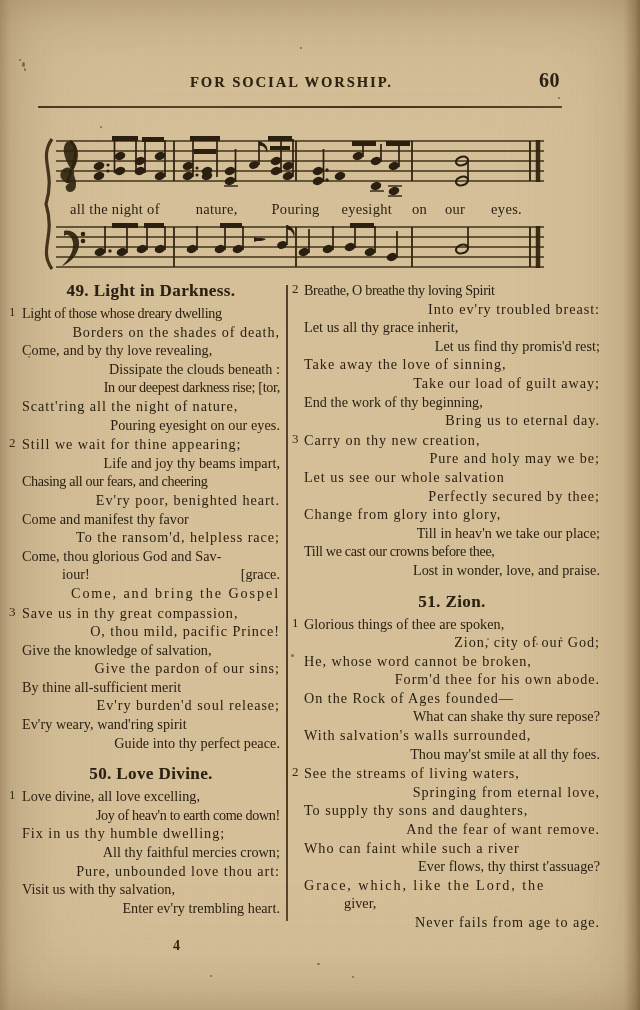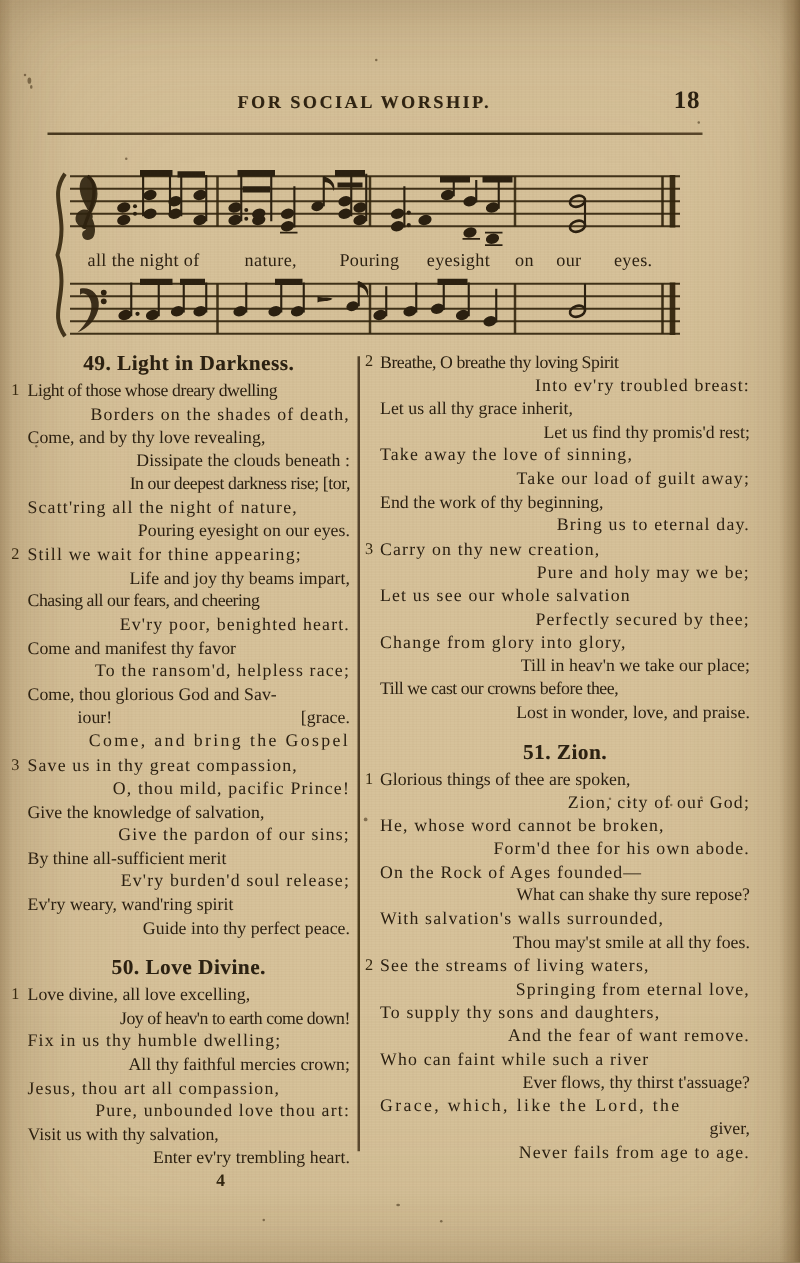--- a/index.html
+++ b/index.html
@@ -163,21 +163,21 @@
   .col-right .vnum { left: -12px; }
 
   .ln {
     font-size: 14.2px;
     line-height: 18.6px;
     color: #2b2012;
     white-space: nowrap;
     letter-spacing: 0.05px;
   }
   .ln.ind  { padding-left: 20px; text-align: right; }
-  .ln.ind2 { padding-left: 40px; text-align: right; }
+  .ln.ind2 { padding-left: 40px; }
   .ln.just {
     display: flex;
     justify-content: space-between;
     white-space: nowrap;
   }
   .ln.tight { letter-spacing: -0.35px; }
   .ln.wide  { letter-spacing: 0.95px; }
   .ln.wide2 { letter-spacing: 1.9px; }
 
   
@@ -200,21 +200,21 @@
 <body>
 
 <div id="page">
   <div id="paper"></div>
   <div id="grain"></div>
 
   <div id="content">
 
     <div class="runhead">
       <div class="runhead-title">FOR SOCIAL WORSHIP.</div>
-      <div class="runhead-page">18</div>
+      <div class="runhead-page">60</div>
     </div>
     <div class="rule-top"></div>
 
     <div id="music">
       <svg width="516" height="148" viewBox="0 0 516 148">
         <g stroke="#33260f" stroke-width="1.5" fill="none" opacity="0.92">
 
           <line x1="14" y1="14" x2="502" y2="14"></line>
           <line x1="14" y1="24" x2="502" y2="24"></line>
           <line x1="14" y1="34" x2="502" y2="34"></line>
@@ -438,21 +438,20 @@
           <div class="ln ind">Guide into thy perfect peace.</div>
         </div>
 
         <div class="hymn-title sp">50. Love Divine.</div>
         <div class="verse">
           <span class="vnum">1</span>
           <div class="ln">Love divine, all love excelling,</div>
           <div class="ln ind tight">Joy of heav'n to earth come down!</div>
           <div class="ln wide">Fix in us thy humble dwelling;</div>
           <div class="ln ind">All thy faithful mercies crown;</div>
-          <div class="ln wide">Jesus, thou art all compassion,</div>
           <div class="ln ind wide">Pure, unbounded love thou art:</div>
           <div class="ln">Visit us with thy salvation,</div>
           <div class="ln ind">Enter ev'ry trembling heart.</div>
         </div>
       </div>
 
       <div class="col col-right">
 
         <div class="verse">
           <span class="vnum">2</span>

